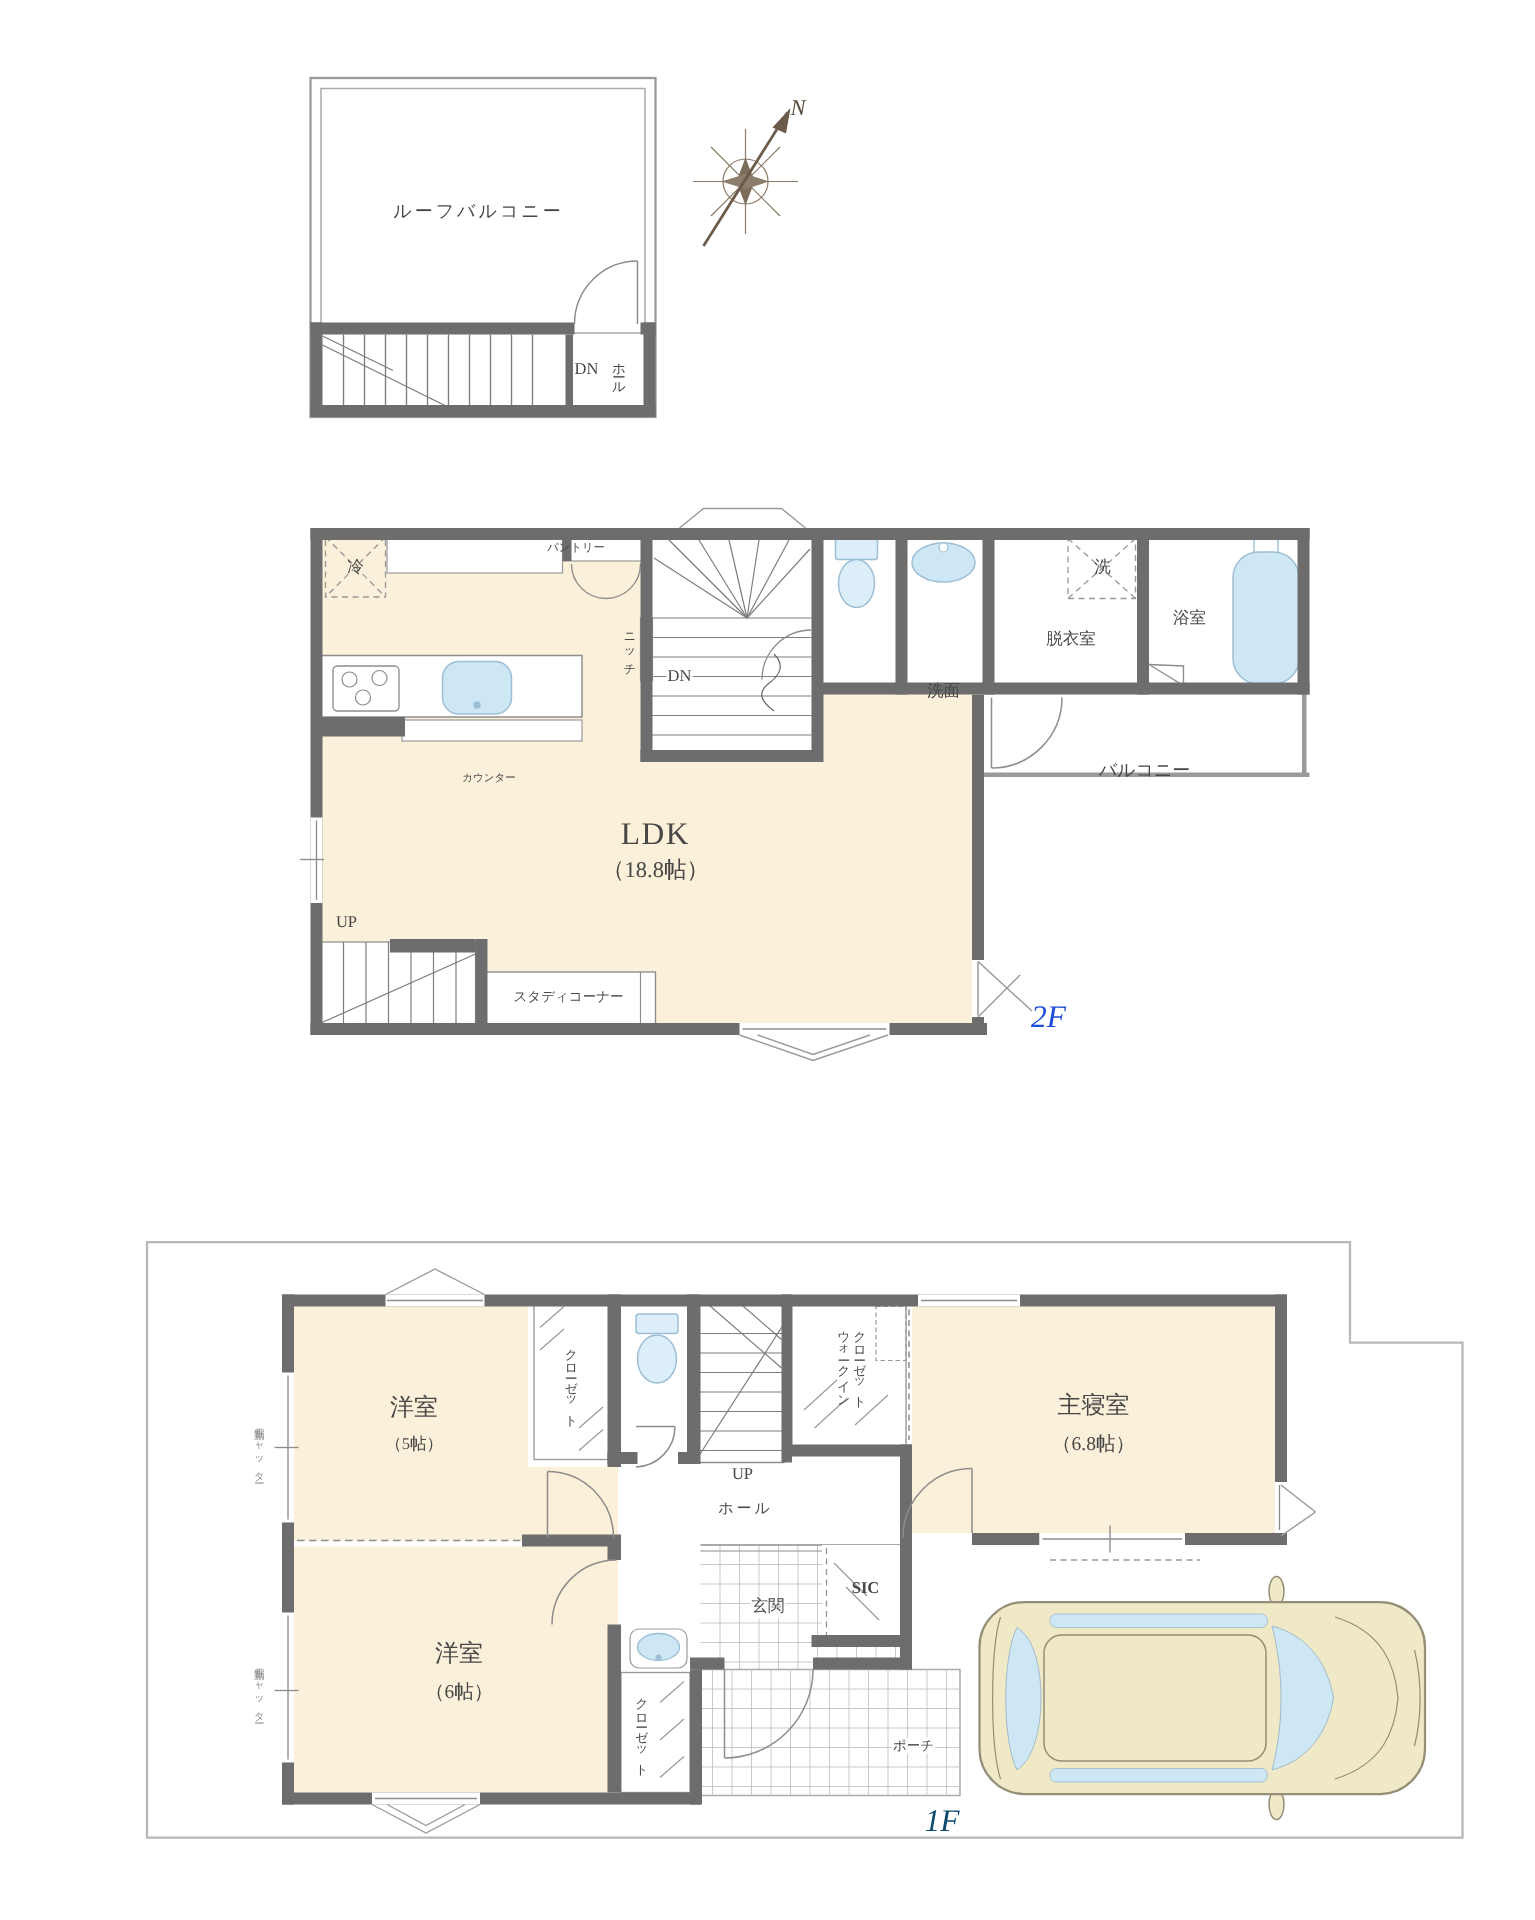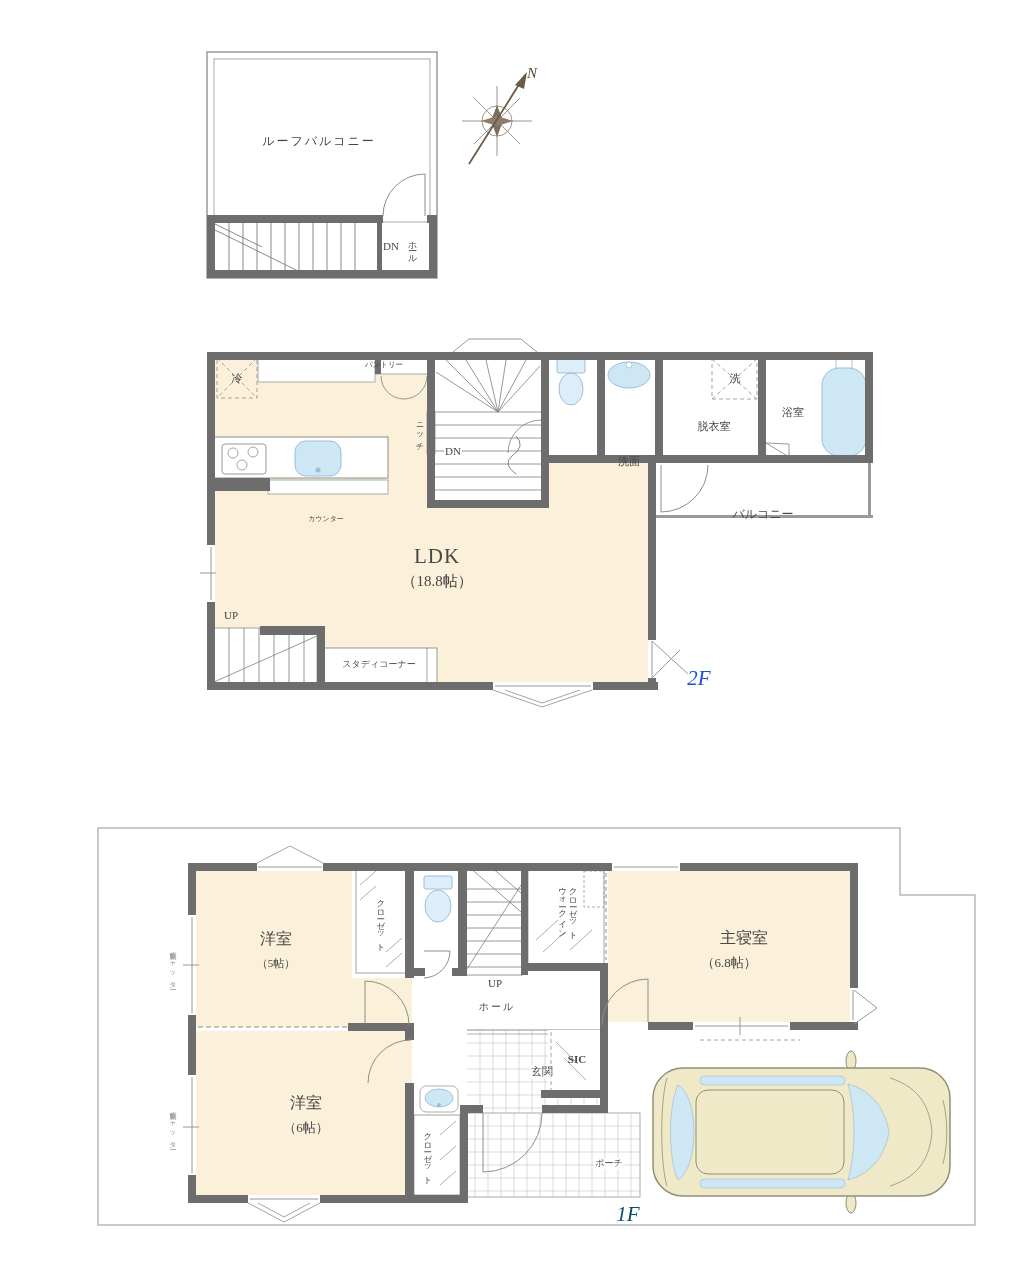--- a/index.html
+++ b/index.html
@@ -428,25 +428,25 @@
 <div class="lbl" style="left:379px;top:665px;font-size:9px;">スタディコーナー</div>
 <div class="lbl italic" style="left:699px;top:678px;font-size:21px;color:#1d4ed8;">2F</div>
 
 <div class="lbl vert" style="left:172px;top:966px;font-size:7px;color:#8f8f8f;">電動シャッター</div>
 <div class="lbl vert" style="left:172px;top:1126px;font-size:7px;color:#8f8f8f;">電動シャッター</div>
 <div class="lbl" style="left:276px;top:939px;font-size:16px;">洋室</div>
 <div class="lbl" style="left:276px;top:964px;font-size:11px;">（5帖）</div>
 <div class="lbl vert" style="left:381px;top:920px;font-size:8.5px;">クローゼット</div>
 <div class="lbl vlr" style="left:568px;top:908px;font-size:8.5px;white-space:pre-line;letter-spacing:1px;">ウォークイン
 クローゼット</div>
-<div class="lbl" style="left:729px;top:938px;font-size:16px;margin-left:15px;">主寝室</div>
+<div class="lbl" style="left:729px;top:938px;font-size:16px;">主寝室</div>
 <div class="lbl" style="left:729px;top:963px;font-size:13px;">（6.8帖）</div>
 <div class="lbl" style="left:495px;top:984px;font-size:11px;">UP</div>
 <div class="lbl" style="left:497px;top:1007px;font-size:10px;letter-spacing:2px;">ホール</div>
-<div class="lbl bgw" style="left:542px;top:1072px;font-size:11px;text-align:center;">玄関</div>
+<div class="lbl bgw" style="left:512px;top:1072px;font-size:11px;text-align:center;">玄関</div>
 <div class="lbl" style="left:577px;top:1060px;font-size:11px;font-weight:bold;">SIC</div>
 <div class="lbl vert" style="left:428px;top:1153px;font-size:8.5px;">クローゼット</div>
 <div class="lbl" style="left:306px;top:1103px;font-size:16px;">洋室</div>
 <div class="lbl" style="left:306px;top:1128px;font-size:13px;">（6帖）</div>
 <div class="lbl bgw" style="left:609px;top:1164px;font-size:9px;">ポーチ</div>
 <div class="lbl italic" style="left:628px;top:1214px;font-size:21px;color:#0c4a6e;">1F</div>
 
 </div>
 
 </body></html>

